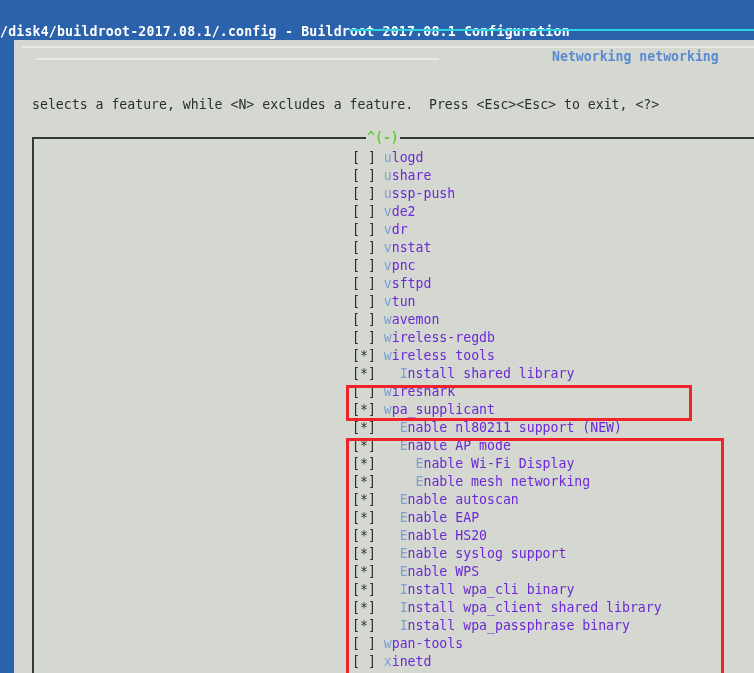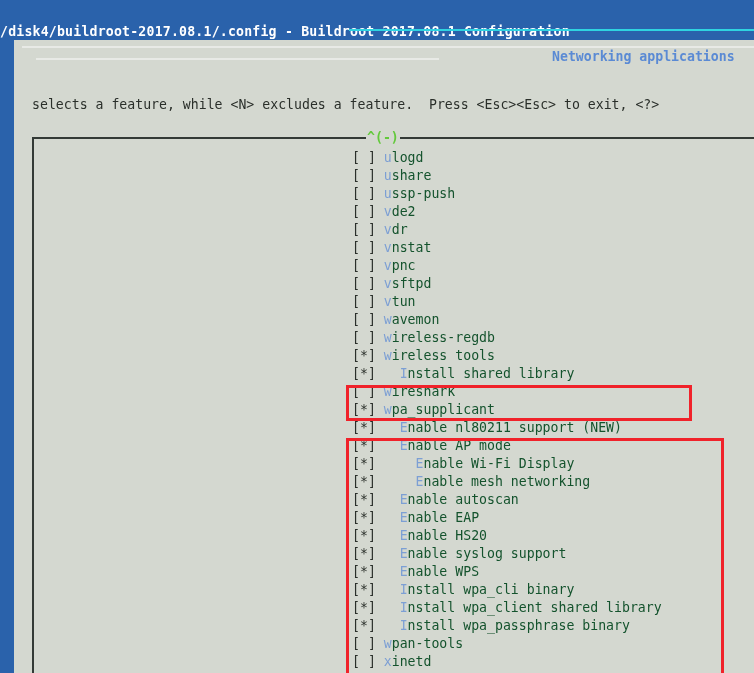--- a/index.html
+++ b/index.html
@@ -125,21 +125,21 @@
     left: 318px; top: 10px;
     white-space: pre;
     color: #2a2f2a;
   }
   .menu-row {
     height: 18px;
     white-space: pre;
   }
   .mark { color: #2a2f2a; }
   .hot  { color: #7c9fd4; font-weight: normal; }
-  .lbl  { color: #14532d; margin-top: 19px; }
+  .lbl  { color: #6d28d9; margin-top: 19px; }
 
   
   .redbox {
     position: absolute;
     border: 3px solid #f0222a;
     box-sizing: border-box;
     pointer-events: none;
   }
   #redbox-wireless {
     left: 332px; top: 345px;
@@ -159,21 +159,21 @@
     <div class="title-line">/disk4/buildroot-2017.08.1/.config - Buildroot 2017.08.1 Configuration</div>
     <div class="breadcrumb-rule"></div>
   </div>
 
   <div class="dialog-shadow-left"></div>
 
   <div class="dialog">
 
     <div class="dialog-top-rule"></div>
     <div class="panel-heading-rule"></div>
-    <div class="panel-heading">Networking applications</div>
+    <div class="panel-heading">Networking networking</div>
 
     <div class="helptext">
       <div>selects a feature, while &lt;N&gt; excludes a feature.  Press &lt;Esc&gt;&lt;Esc&gt; to exit, &lt;?&gt;</div>
       <div>[ ] feature is excluded</div>
     </div>
 
     <div class="menubox">
       <span class="scroll-up-indicator">^(-)</span>
       <div class="menulist" id="menulist"><div class="menu-row"><span class="mark">[ ]</span><span> </span><span class="hot">u</span><span class="lbl">logd</span></div><div class="menu-row"><span class="mark">[ ]</span><span> </span><span class="hot">u</span><span class="lbl">share</span></div><div class="menu-row"><span class="mark">[ ]</span><span> </span><span class="hot">u</span><span class="lbl">ssp-push</span></div><div class="menu-row"><span class="mark">[ ]</span><span> </span><span class="hot">v</span><span class="lbl">de2</span></div><div class="menu-row"><span class="mark">[ ]</span><span> </span><span class="hot">v</span><span class="lbl">dr</span></div><div class="menu-row"><span class="mark">[ ]</span><span> </span><span class="hot">v</span><span class="lbl">nstat</span></div><div class="menu-row"><span class="mark">[ ]</span><span> </span><span class="hot">v</span><span class="lbl">pnc</span></div><div class="menu-row"><span class="mark">[ ]</span><span> </span><span class="hot">v</span><span class="lbl">sftpd</span></div><div class="menu-row"><span class="mark">[ ]</span><span> </span><span class="hot">v</span><span class="lbl">tun</span></div><div class="menu-row"><span class="mark">[ ]</span><span> </span><span class="hot">w</span><span class="lbl">avemon</span></div><div class="menu-row"><span class="mark">[ ]</span><span> </span><span class="hot">w</span><span class="lbl">ireless-regdb</span></div><div class="menu-row"><span class="mark">[*]</span><span> </span><span class="hot">w</span><span class="lbl">ireless tools</span></div><div class="menu-row"><span class="mark">[*]</span><span>   </span><span class="hot">I</span><span class="lbl">nstall shared library</span></div><div class="menu-row"><span class="mark">[ ]</span><span> </span><span class="hot">w</span><span class="lbl">ireshark</span></div><div class="menu-row"><span class="mark">[*]</span><span> </span><span class="hot">w</span><span class="lbl">pa_supplicant</span></div><div class="menu-row"><span class="mark">[*]</span><span>   </span><span class="hot">E</span><span class="lbl">nable nl80211 support (NEW)</span></div><div class="menu-row"><span class="mark">[*]</span><span>   </span><span class="hot">E</span><span class="lbl">nable AP mode</span></div><div class="menu-row"><span class="mark">[*]</span><span>     </span><span class="hot">E</span><span class="lbl">nable Wi-Fi Display</span></div><div class="menu-row"><span class="mark">[*]</span><span>     </span><span class="hot">E</span><span class="lbl">nable mesh networking</span></div><div class="menu-row"><span class="mark">[*]</span><span>   </span><span class="hot">E</span><span class="lbl">nable autoscan</span></div><div class="menu-row"><span class="mark">[*]</span><span>   </span><span class="hot">E</span><span class="lbl">nable EAP</span></div><div class="menu-row"><span class="mark">[*]</span><span>   </span><span class="hot">E</span><span class="lbl">nable HS20</span></div><div class="menu-row"><span class="mark">[*]</span><span>   </span><span class="hot">E</span><span class="lbl">nable syslog support</span></div><div class="menu-row"><span class="mark">[*]</span><span>   </span><span class="hot">E</span><span class="lbl">nable WPS</span></div><div class="menu-row"><span class="mark">[*]</span><span>   </span><span class="hot">I</span><span class="lbl">nstall wpa_cli binary</span></div><div class="menu-row"><span class="mark">[*]</span><span>   </span><span class="hot">I</span><span class="lbl">nstall wpa_client shared library</span></div><div class="menu-row"><span class="mark">[*]</span><span>   </span><span class="hot">I</span><span class="lbl">nstall wpa_passphrase binary</span></div><div class="menu-row"><span class="mark">[ ]</span><span> </span><span class="hot">w</span><span class="lbl">pan-tools</span></div><div class="menu-row"><span class="mark">[ ]</span><span> </span><span class="hot">x</span><span class="lbl">inetd</span></div></div>
     </div>

